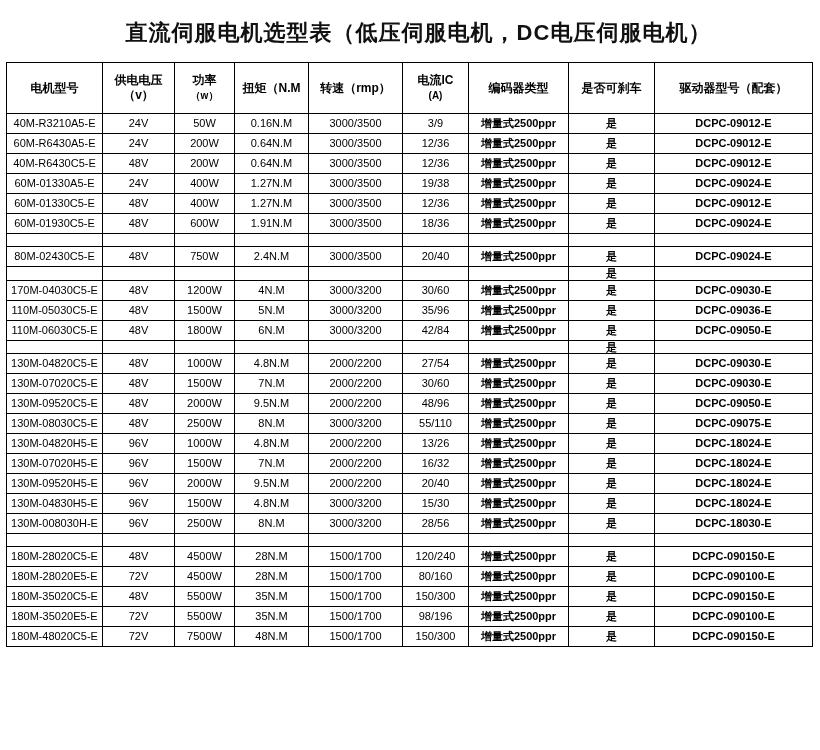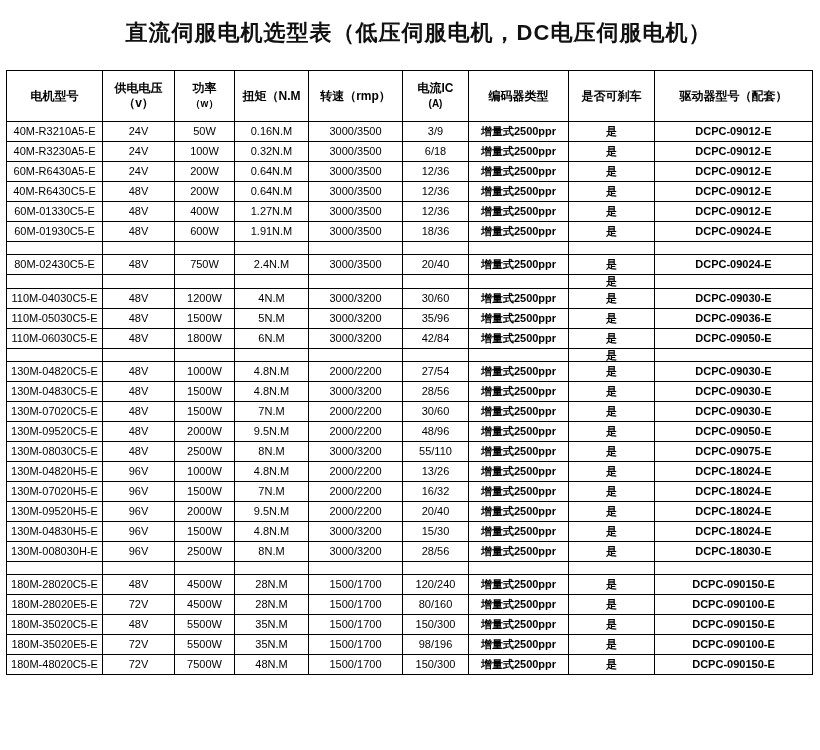--- a/index.html
+++ b/index.html
@@ -25,21 +25,21 @@
     text-align: center;
     font-size: 22px;
     font-weight: bold;
     letter-spacing: 1px;
     padding: 18px 0 14px 17px;
     color: #111;
   }
   table.spec {
     border-collapse: collapse;
     width: 716px;
-    margin: 8px 6px;
+    margin: 0 6px;
     table-layout: fixed;
   }
   table.spec th, table.spec td {
     border: 1px solid #000000;
     font-size: 11px;
     text-align: center;
     vertical-align: middle;
     padding: 0;
     height: 19px;
     line-height: 1.15;
@@ -124,31 +124,20 @@
           <td>24V</td>
           <td>50W</td>
           <td>0.16N.M</td>
           <td>3000/3500</td>
           <td>3/9</td>
           <td class="bold">增量式2500ppr</td>
           <td class="bold">是</td>
           <td class="bold">DCPC-09012-E</td>
         </tr>
         <tr>
-          <td class="model">40M-R3230A5-E</td>
-          <td>24V</td>
-          <td>100W</td>
-          <td>0.32N.M</td>
-          <td>3000/3500</td>
-          <td>6/18</td>
-          <td class="bold">增量式2500ppr</td>
-          <td class="bold">是</td>
-          <td class="bold">DCPC-09012-E</td>
-        </tr>
-        <tr>
           <td class="model">60M-R6430A5-E</td>
           <td>24V</td>
           <td>200W</td>
           <td>0.64N.M</td>
           <td>3000/3500</td>
           <td>12/36</td>
           <td class="bold">增量式2500ppr</td>
           <td class="bold">是</td>
           <td class="bold">DCPC-09012-E</td>
         </tr>
@@ -157,25 +146,36 @@
           <td>48V</td>
           <td>200W</td>
           <td>0.64N.M</td>
           <td>3000/3500</td>
           <td>12/36</td>
           <td class="bold">增量式2500ppr</td>
           <td class="bold">是</td>
           <td class="bold">DCPC-09012-E</td>
         </tr>
         <tr>
-          <td class="model">60M-01330C5-E</td>
-          <td>48V</td>
+          <td class="model">60M-01330A5-E</td>
+          <td>24V</td>
           <td>400W</td>
           <td>1.27N.M</td>
           <td>3000/3500</td>
+          <td>19/38</td>
+          <td class="bold">增量式2500ppr</td>
+          <td class="bold">是</td>
+          <td class="bold">DCPC-09024-E</td>
+        </tr>
+        <tr>
+          <td class="model">60M-01330C5-E</td>
+          <td>48V</td>
+          <td>400W</td>
+          <td>1.27N.M</td>
+          <td>3000/3500</td>
           <td>12/36</td>
           <td class="bold">增量式2500ppr</td>
           <td class="bold">是</td>
           <td class="bold">DCPC-09012-E</td>
         </tr>
         <tr>
           <td class="model">60M-01930C5-E</td>
           <td>48V</td>
           <td>600W</td>
           <td>1.91N.M</td>
@@ -212,21 +212,21 @@
           <td></td>
           <td></td>
           <td></td>
           <td></td>
           <td></td>
           <td class="bold"></td>
           <td class="bold">是</td>
           <td class="bold"></td>
         </tr>
         <tr>
-          <td class="model">110M-04030C5-E</td>
+          <td class="model">170M-04030C5-E</td>
           <td>48V</td>
           <td>1200W</td>
           <td>4N.M</td>
           <td>3000/3200</td>
           <td>30/60</td>
           <td class="bold">增量式2500ppr</td>
           <td class="bold">是</td>
           <td class="bold">DCPC-09030-E</td>
         </tr>
         <tr>
@@ -262,31 +262,20 @@
           <td class="bold">是</td>
           <td class="bold"></td>
         </tr>
         <tr>
           <td class="model">130M-04820C5-E</td>
           <td>48V</td>
           <td>1000W</td>
           <td>4.8N.M</td>
           <td>2000/2200</td>
           <td>27/54</td>
-          <td class="bold">增量式2500ppr</td>
-          <td class="bold">是</td>
-          <td class="bold">DCPC-09030-E</td>
-        </tr>
-        <tr>
-          <td class="model">130M-04830C5-E</td>
-          <td>48V</td>
-          <td>1500W</td>
-          <td>4.8N.M</td>
-          <td>3000/3200</td>
-          <td>28/56</td>
           <td class="bold">增量式2500ppr</td>
           <td class="bold">是</td>
           <td class="bold">DCPC-09030-E</td>
         </tr>
         <tr>
           <td class="model">130M-07020C5-E</td>
           <td>48V</td>
           <td>1500W</td>
           <td>7N.M</td>
           <td>2000/2200</td>

